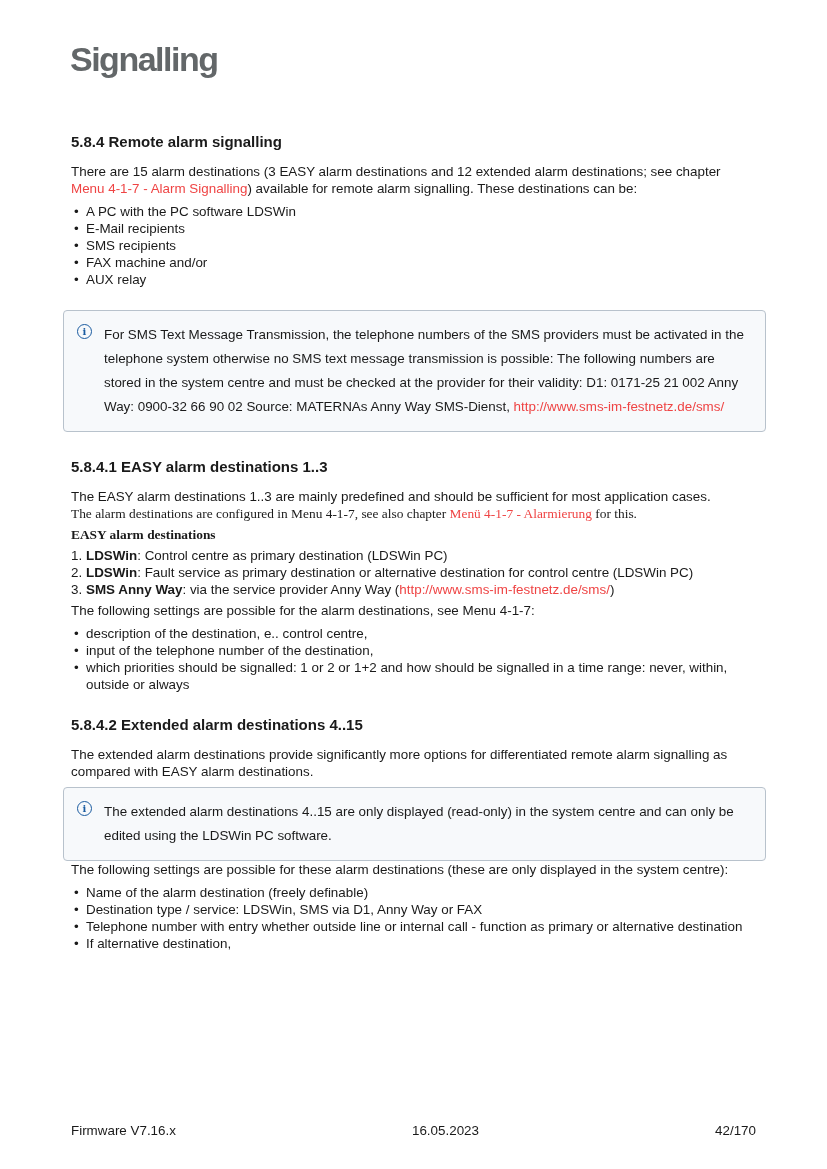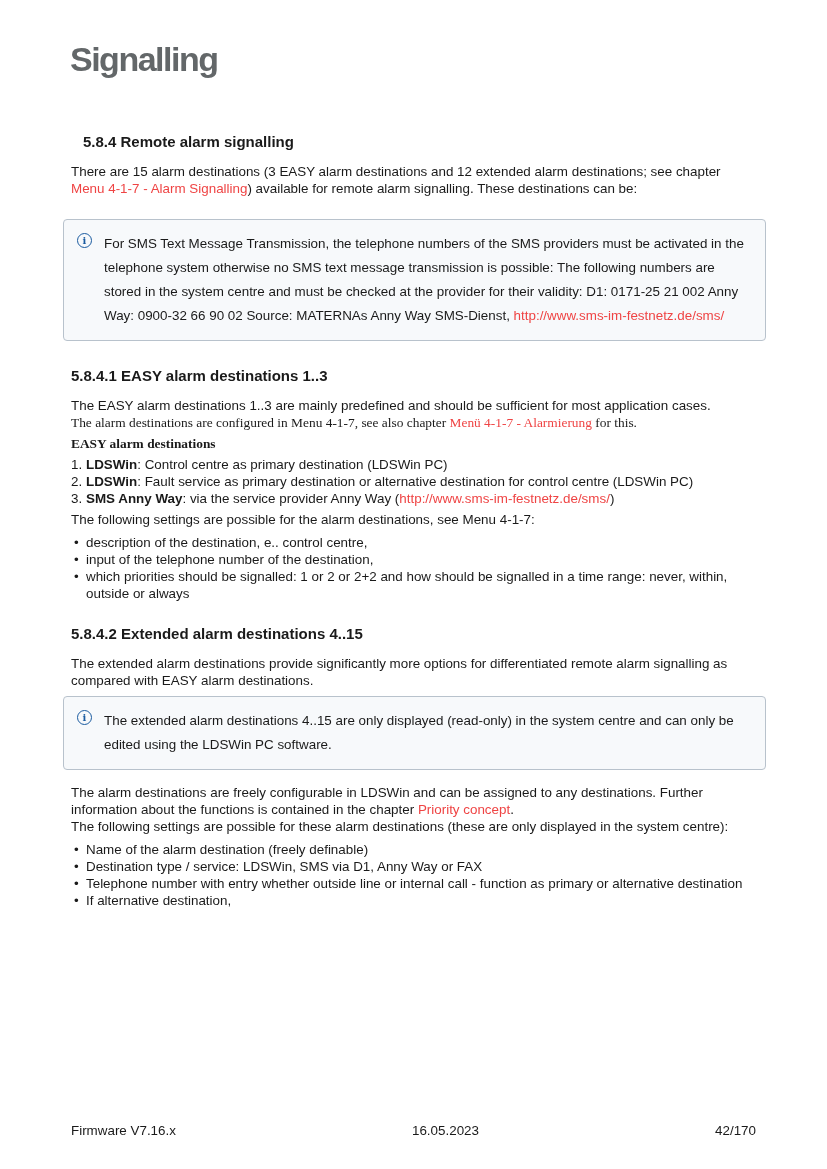--- a/index.html
+++ b/index.html
@@ -6,21 +6,21 @@
   body {
     width: 827px; height: 1169px; position: relative; overflow: hidden;
     font-family: "Liberation Sans", sans-serif; color: #1a1a1a; font-size: 13.4px;
   }
   .logo {
     position: absolute; left: 70px; top: 40px;
     font-family: "Liberation Sans", sans-serif; font-weight: bold;
     font-size: 34px; color: #636769; letter-spacing: -1.5px;
   }
   .content { position: absolute; left: 71px; top: 133px; width: 685px; }
-  h2 { font-size: 15px; font-weight: bold; margin: 0 0 13px 12px; }
+  h2 { font-size: 15px; font-weight: bold; margin: 0 0 13px 0; }
   h3 { font-size: 15px; font-weight: bold; margin: 0 0 13px 0; }
   p { margin: 0; line-height: 17px; }
   .mb6 { margin-bottom: 6px; }
   .mb4 { margin-bottom: 4px; font-family: Liberation Serif, serif; }
   a, .link { color: #ef4444; text-decoration: none; }
   ul.bul { margin: 0; padding: 0; list-style: none; }
   ul.bul li { position: relative; padding-left: 15px; line-height: 17px; }
   ul.bul li::before { content: "•"; position: absolute; left: 3px; top: 0; }
   ol.num { margin: 0; padding: 0; list-style: none; }
   ol.num li { position: relative; padding-left: 15px; line-height: 17px; }
@@ -43,51 +43,57 @@
 </style>
 </head>
 <body>
 
 <div class="logo">Signalling</div>
 
 <div class="content">
 
   <h2>5.8.4 Remote alarm signalling</h2>
   <p class="mb6"><span>There are 15 alarm destinations (3 EASY alarm destinations and 12 extended alarm destinations; see chapter </span><a>Menu 4-1-7 - Alarm Signalling</a><span>) available for remote alarm signalling. These destinations can be:</span></p>
+  <ul class="bul">
+    <li>A PC with the PC software LDSWin</li>
+    <li>E-Mail recipients</li>
+    <li>SMS recipients</li>
+    <li>FAX machine and/or</li>
+    <li>AUX relay</li>
+  </ul>
 
   <div class="info-box" style="margin-top:22px; margin-left:-8px; margin-right:-10px;">
     <span class="info-icon">i</span>
     <p><span>For SMS Text Message Transmission, the telephone numbers of the SMS providers must be activated in the telephone system otherwise no SMS text message transmission is possible: The following numbers are stored in the system centre and must be checked at the provider for their validity: D1: 0171-25 21 002 Anny Way: 0900-32 66 90 02 Source: MATERNAs Anny Way SMS-Dienst, </span><a>http://www.sms-im-festnetz.de/sms/</a></p>
   </div>
 
   <h3 style="margin-top:26px;">5.8.4.1 EASY alarm destinations 1..3</h3>
   <p>The EASY alarm destinations 1..3 are mainly predefined and should be sufficient for most application cases.</p>
   <p class="mb4"><span>The alarm destinations are configured in Menu 4-1-7, see also chapter </span><a>Menü 4-1-7 - Alarmierung</a><span> for this.</span></p>
   <p class="mb4" style="font-weight:bold;">EASY alarm destinations</p>
   <ol class="num" style="margin-bottom:4px;">
     <li><span class="num-label">1.</span><b>LDSWin</b><span>: Control centre as primary destination (LDSWin PC)</span></li>
     <li><span class="num-label">2.</span><b>LDSWin</b><span>: Fault service as primary destination or alternative destination for control centre (LDSWin PC)</span></li>
     <li><span class="num-label">3.</span><b>SMS Anny Way</b><span>: via the service provider Anny Way (</span><a>http://www.sms-im-festnetz.de/sms/</a><span>)</span></li>
   </ol>
   <p class="mb6">The following settings are possible for the alarm destinations, see Menu 4-1-7:</p>
   <ul class="bul">
     <li>description of the destination, e.. control centre,</li>
     <li>input of the telephone number of the destination,</li>
-    <li>which priorities should be signalled: 1 or 2 or 2+2 and how should be signalled in a time range: never, within, outside or always</li>
+    <li>which priorities should be signalled: 1 or 2 or 1+2 and how should be signalled in a time range: never, within, outside or always</li>
   </ul>
 
   <h3 style="margin-top:23px;">5.8.4.2 Extended alarm destinations 4..15</h3>
   <p>The extended alarm destinations provide significantly more options for differentiated remote alarm signalling as compared with EASY alarm destinations.</p>
 
   <div class="info-box" style="margin-top:7px; margin-left:-8px; margin-right:-10px;">
     <span class="info-icon">i</span>
     <p>The extended alarm destinations 4..15 are only displayed (read-only) in the system centre and can only be edited using the LDSWin PC software.</p>
   </div>
 
-  <p style="margin-top:14px;"><span>The alarm destinations are freely configurable in LDSWin and can be assigned to any destinations. Further information about the functions is contained in the chapter </span><a>Priority concept</a><span>.</span></p>
   <p class="mb6">The following settings are possible for these alarm destinations (these are only displayed in the system centre):</p>
   <ul class="bul">
     <li>Name of the alarm destination (freely definable)</li>
     <li>Destination type / service: LDSWin, SMS via D1, Anny Way or FAX</li>
     <li>Telephone number with entry whether outside line or internal call - function as primary or alternative destination</li>
     <li>If alternative destination,</li>
   </ul>
 </div>
 
 <div class="footer">

